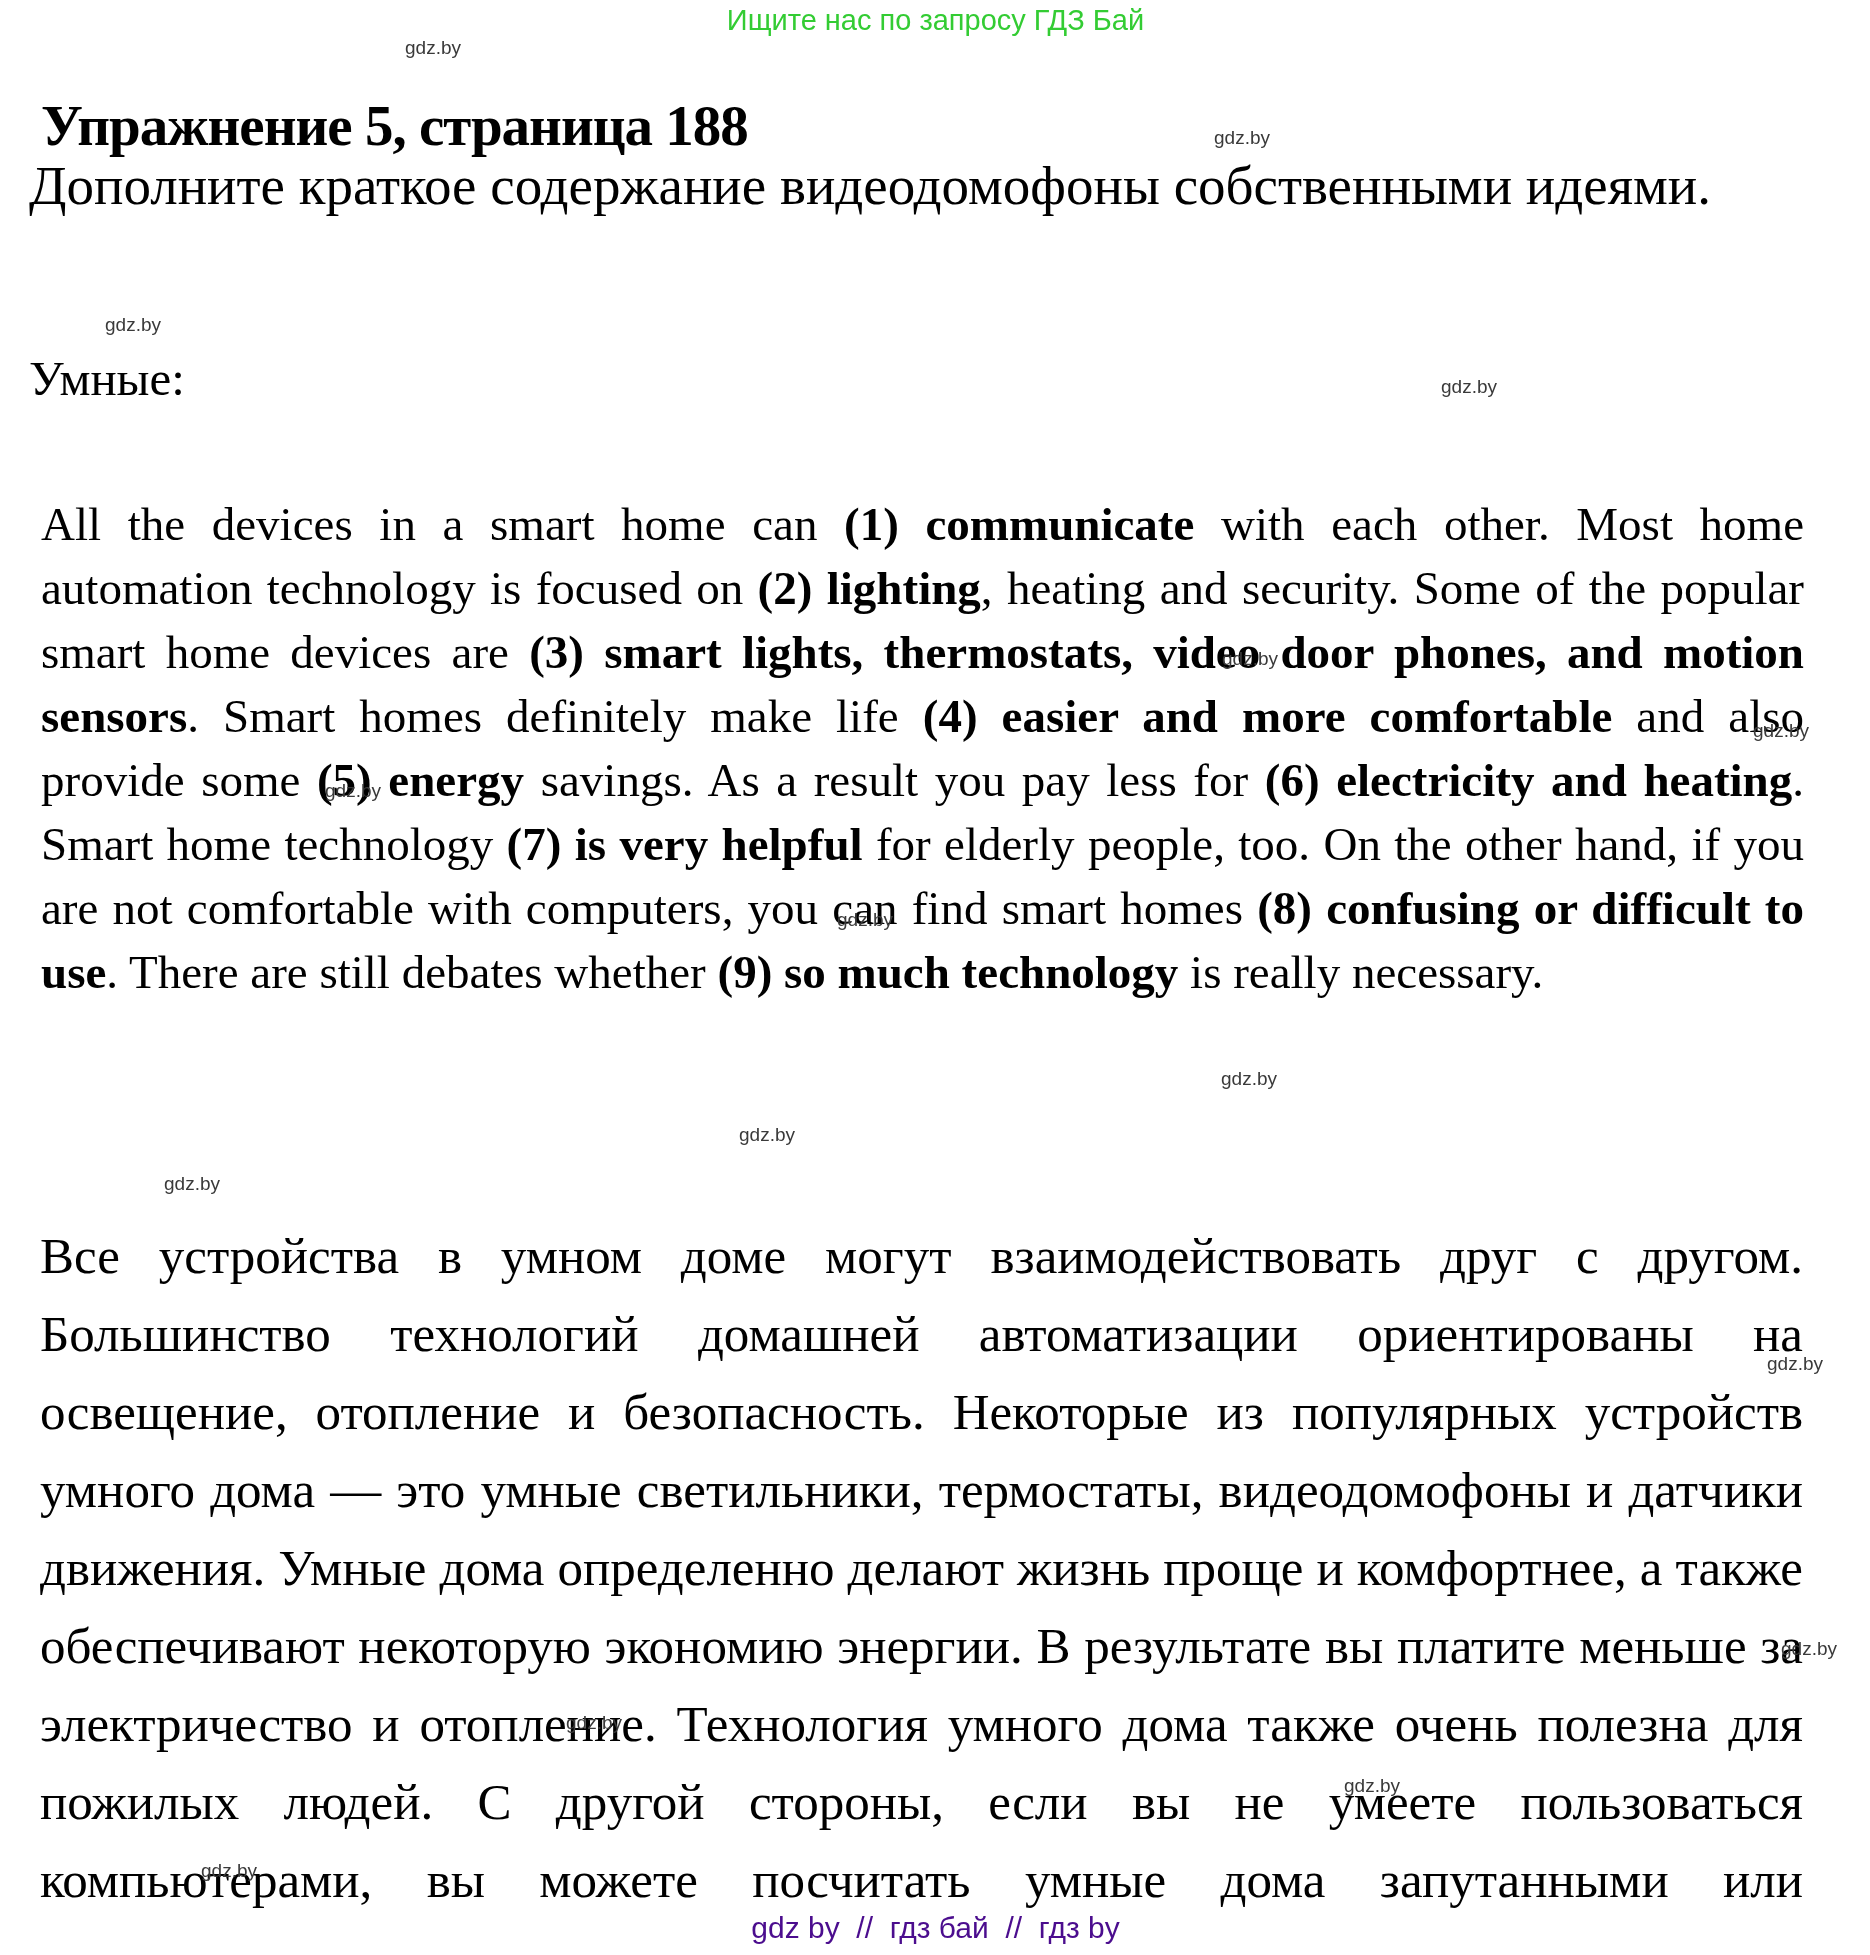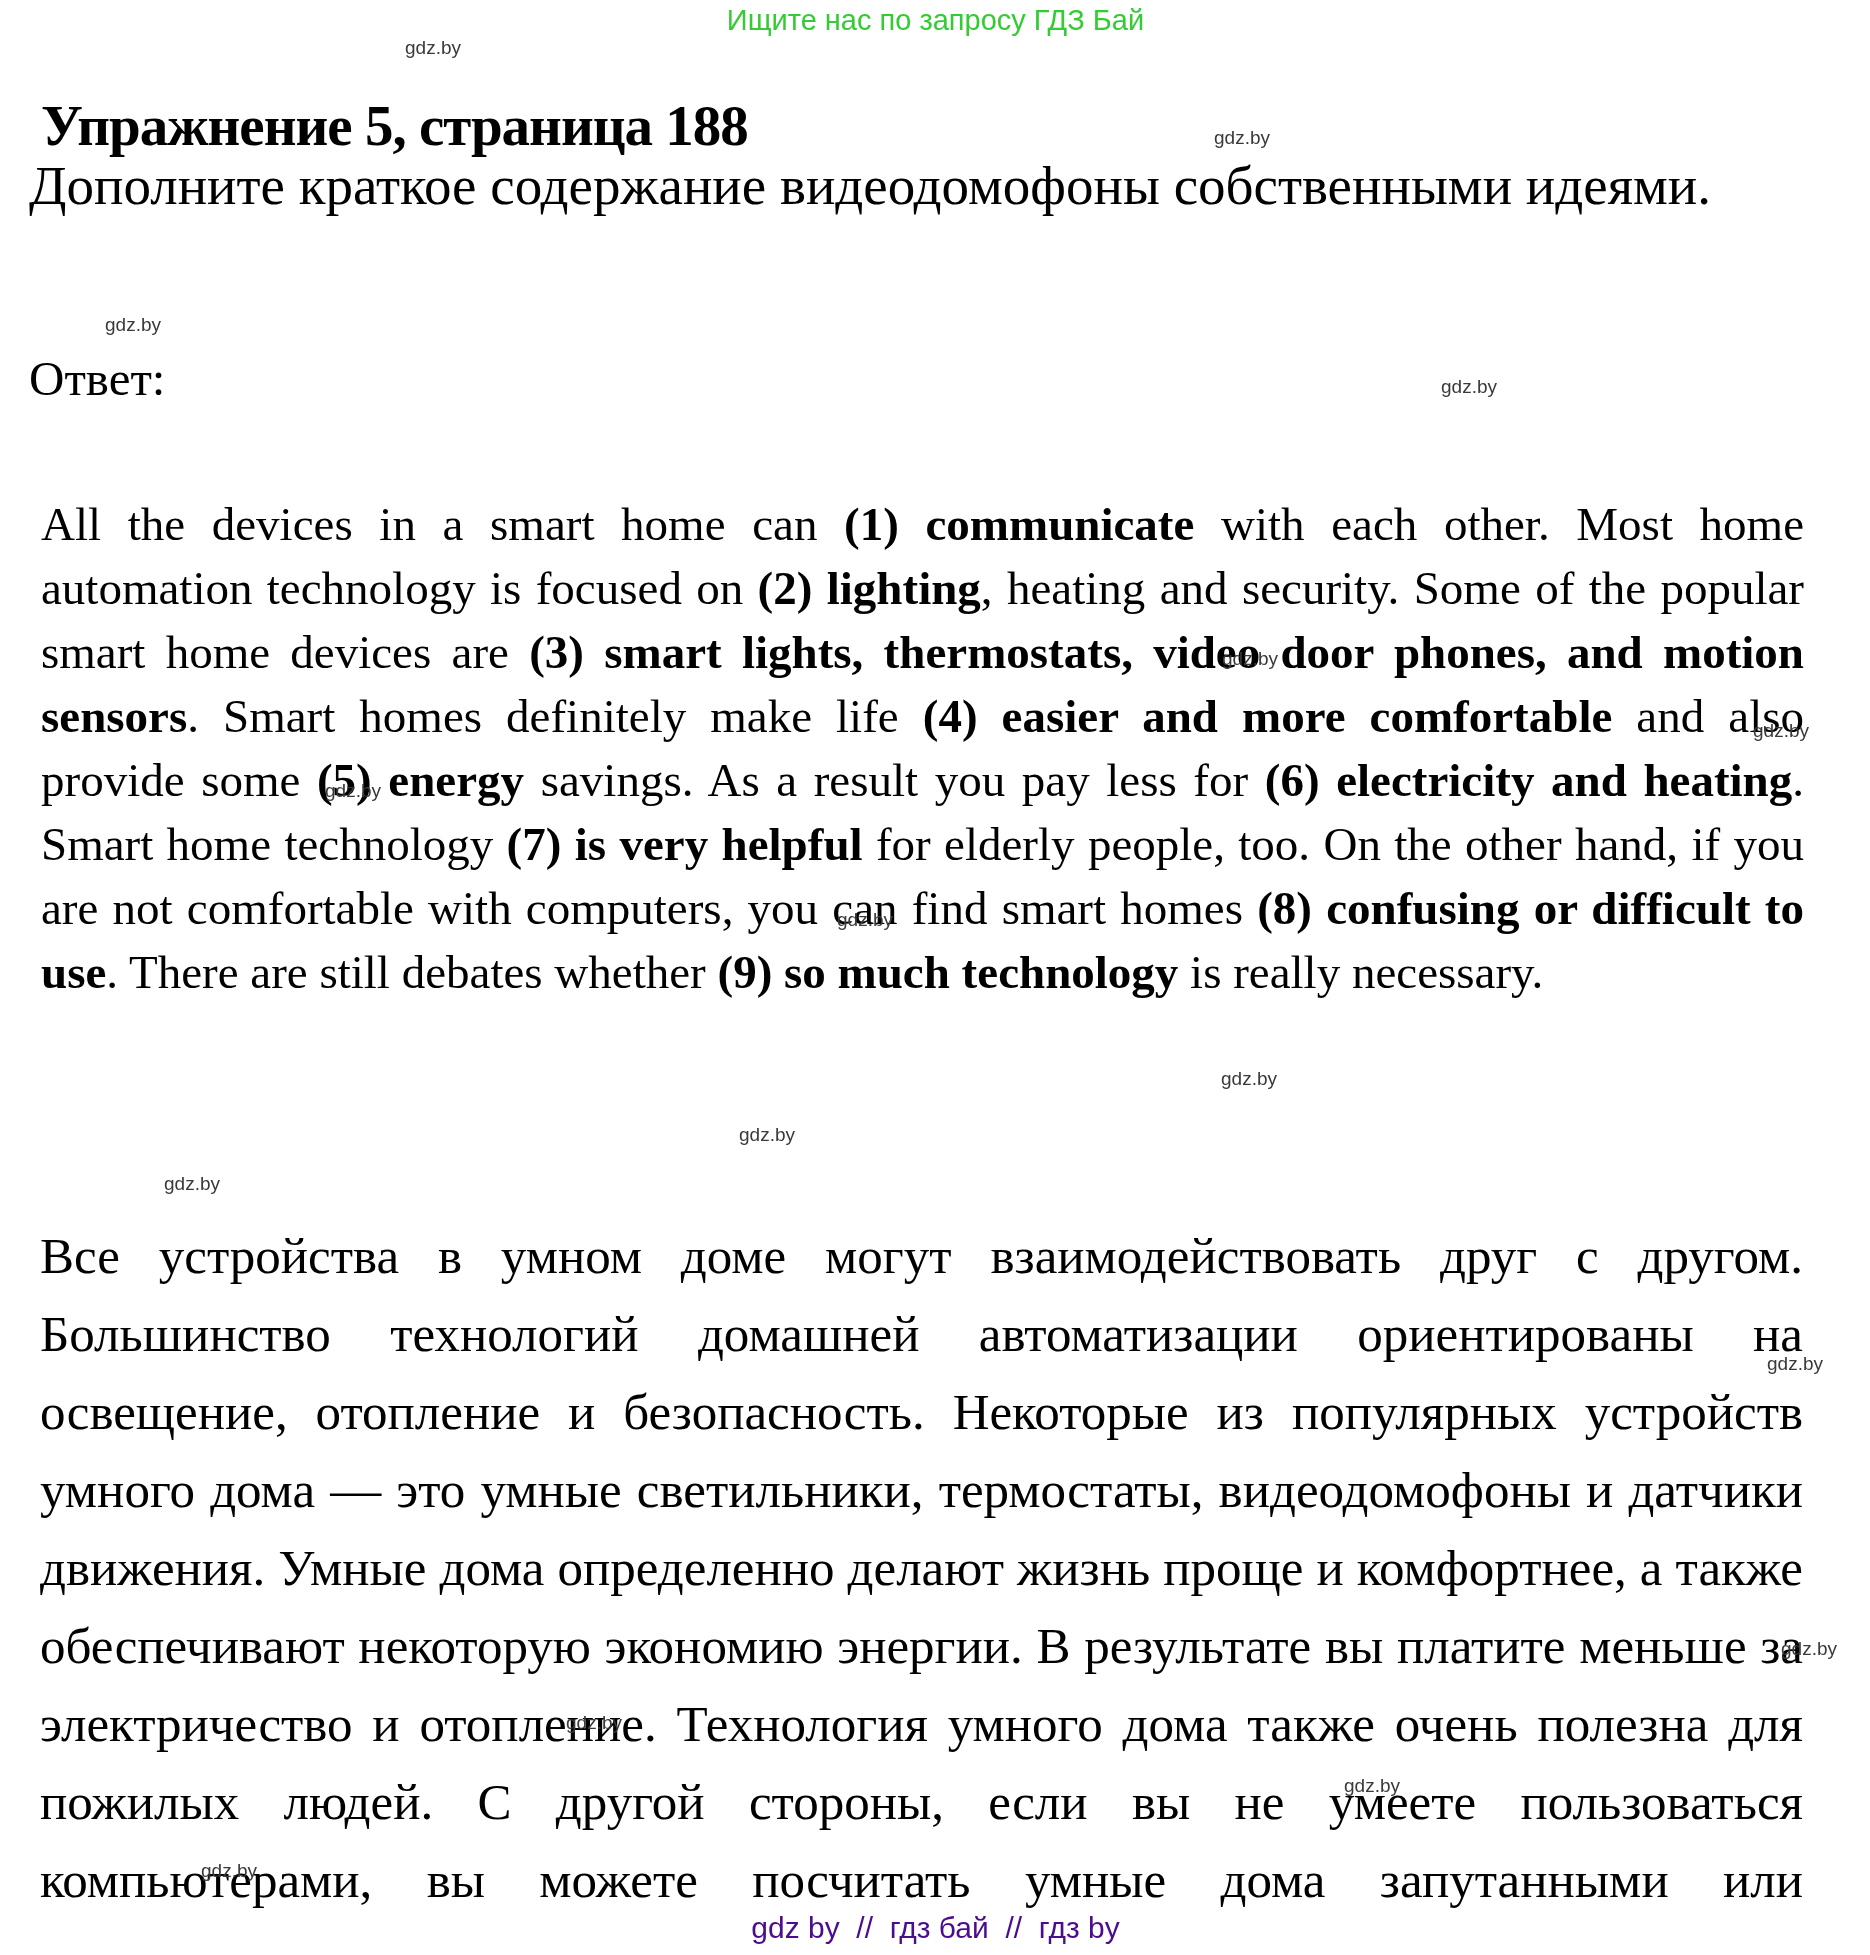--- a/index.html
+++ b/index.html
@@ -77,21 +77,21 @@
 <body>
 
 <div class="page">
 
   <div class="banner">Ищите нас по запросу ГДЗ Бай</div>
 
   <h1 class="title">Упражнение 5, страница 188</h1>
 
   <p class="task">Дополните краткое содержание видеодомофоны собственными идеями.</p>
 
-  <p class="answer-label">Ответ:</p>
+  <p class="answer-label">Умные:</p>
 
   <p class="answer-en"><span>All the devices in a smart home can </span><span class="b">(1) communicate</span><span> with each other. Most home automation technology is focused on </span><span class="b">(2) lighting</span><span>, heating and security. Some of the popular smart home devices are </span><span class="b">(3) smart lights, thermostats, video door phones, and motion sensors</span><span>. Smart homes definitely make life </span><span class="b">(4) easier and more comfortable</span><span> and also provide some </span><span class="b">(5) energy</span><span> savings. As a result you pay less for </span><span class="b">(6) electricity and heating</span><span>. Smart home technology </span><span class="b">(7) is very helpful</span><span> for elderly people, too. On the other hand, if you are not comfortable with computers, you can find smart homes </span><span class="b">(8) confusing or difficult to use</span><span>. There are still debates whether </span><span class="b">(9) so much technology</span><span> is really necessary.</span></p>
 
   <p class="translation">Все устройства в умном доме могут взаимодействовать друг с другом. Большинство технологий домашней автоматизации ориентированы на освещение, отопление и безопасность. Некоторые из популярных устройств умного дома — это умные светильники, термостаты, видеодомофоны и датчики движения. Умные дома определенно делают жизнь проще и комфортнее, а также обеспечивают некоторую экономию энергии. В результате вы платите меньше за электричество и отопление. Технология умного дома также очень полезна для пожилых людей. С другой стороны, если вы не умеете пользоваться компьютерами, вы можете посчитать умные дома запутанными или</p>
 
   <div id="watermarks">
       <span class="wm" style="left: 405px; top: 35px;">gdz.by</span>
       <span class="wm" style="left: 1214px; top: 125px;">gdz.by</span>
       <span class="wm" style="left: 105px; top: 312px;">gdz.by</span>
       <span class="wm" style="left: 1441px; top: 374px;">gdz.by</span>

